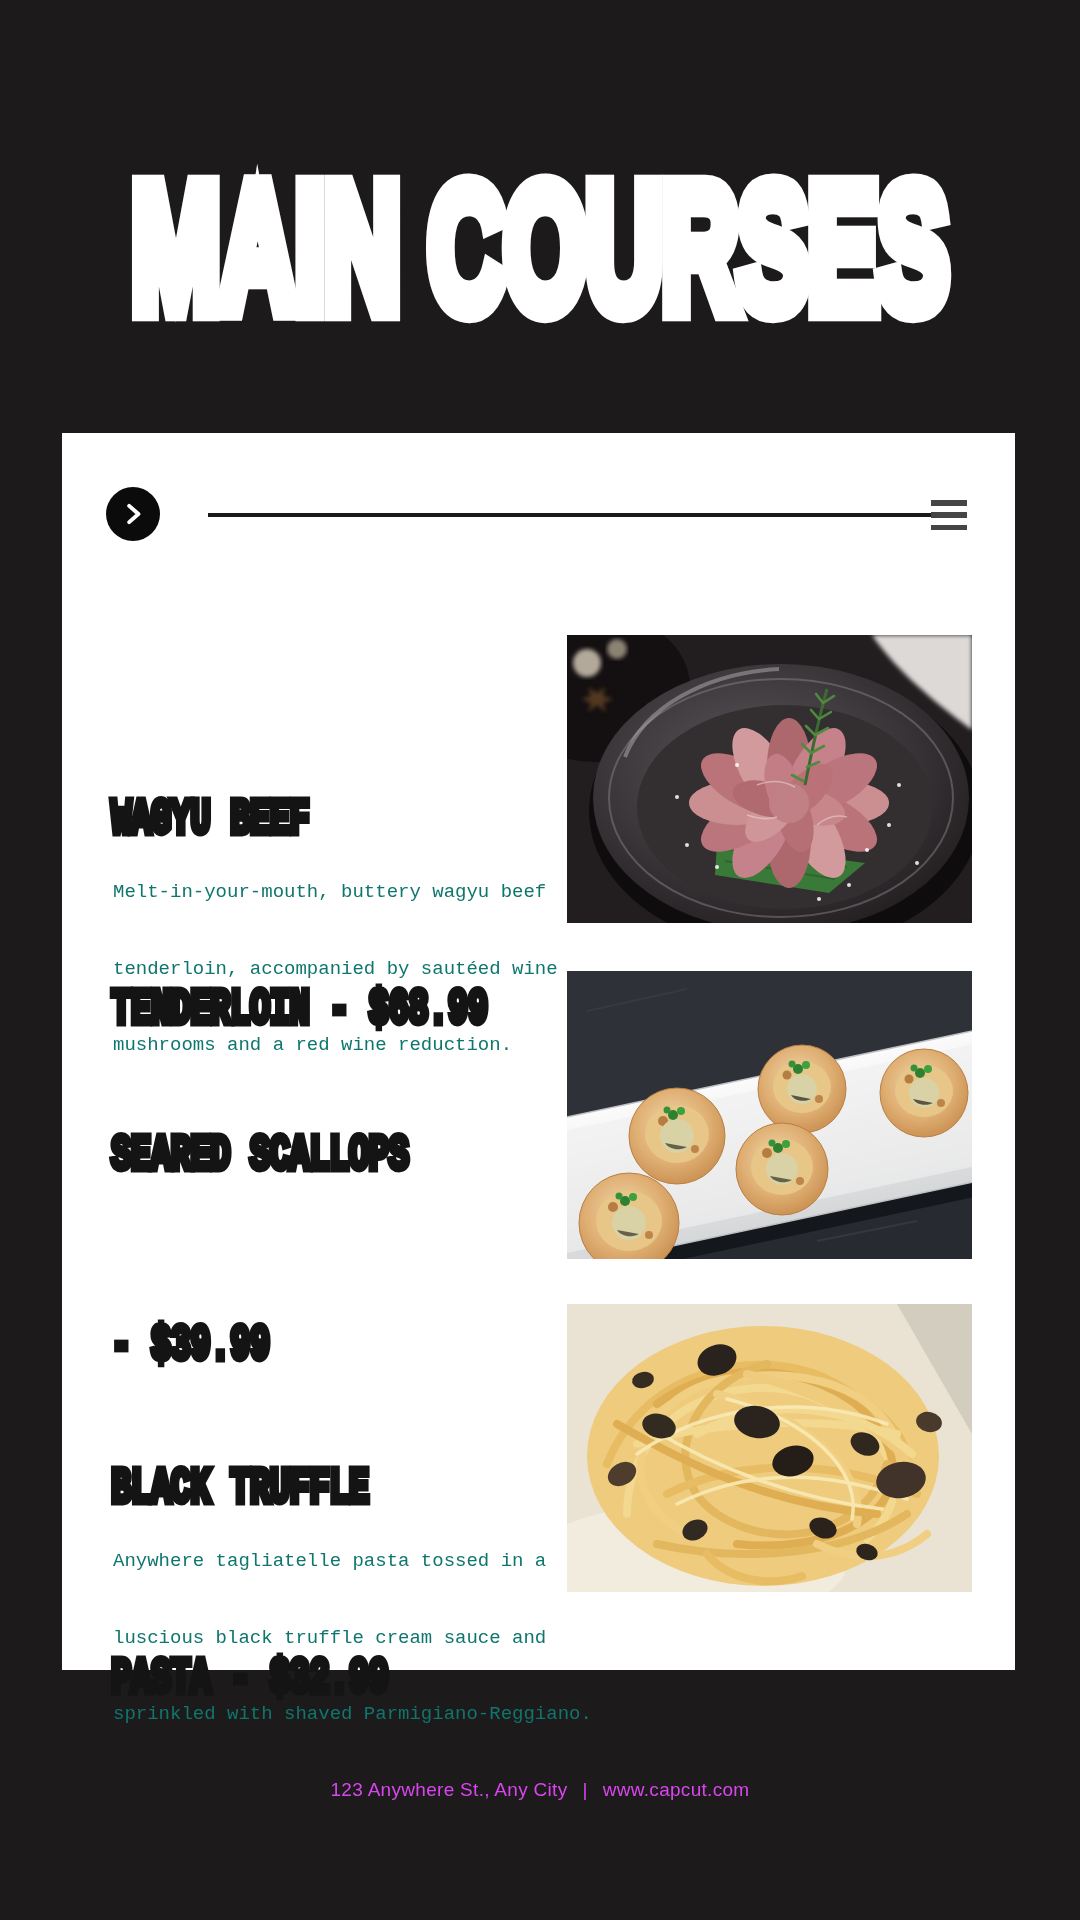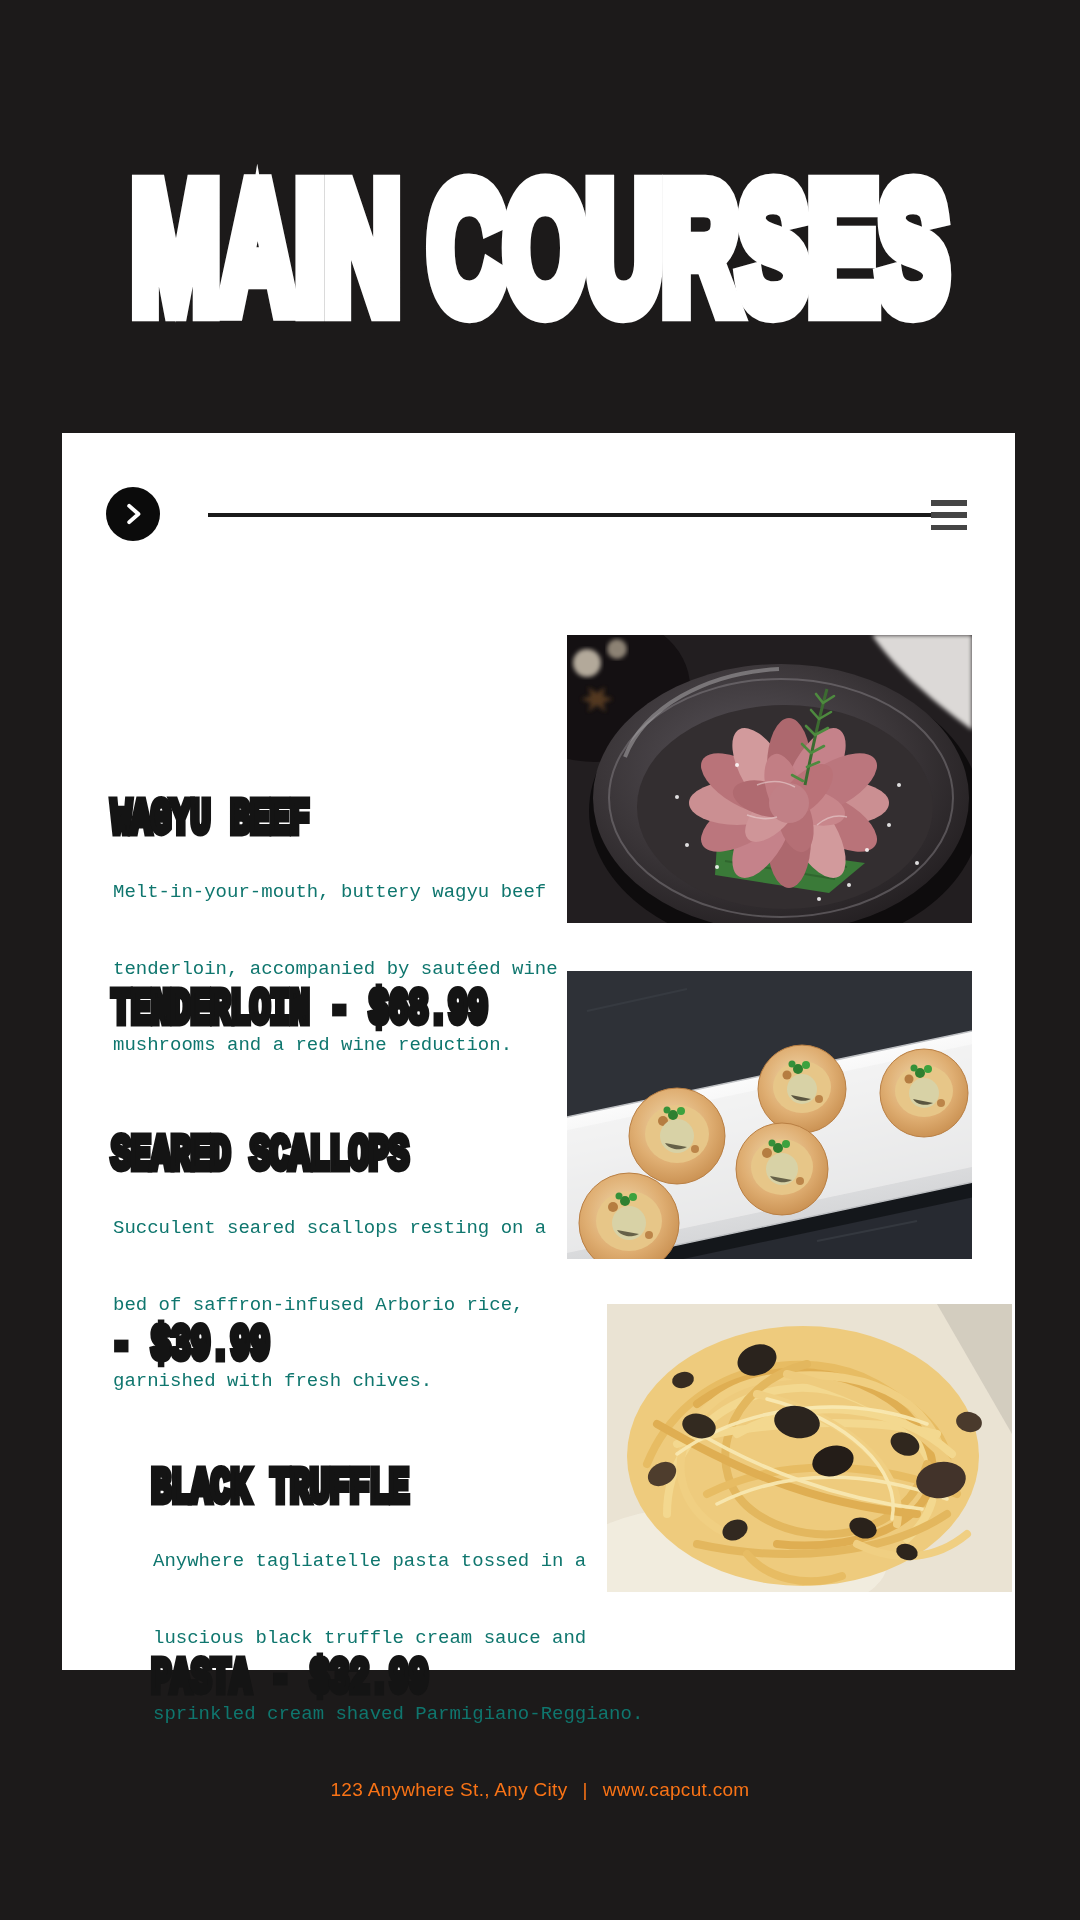--- a/index.html
+++ b/index.html
@@ -39,40 +39,40 @@
     position:absolute; left:869px; top:67px; width:36px; height:30px;
     background:transparent; border:none; cursor:pointer;
     display:flex; flex-direction:column; justify-content:space-between;
   }
   .nav-menu .bar { width:36px; height:5.5px; background:#454545; }
 
   
   .menu-item { position:absolute; left:0; width:953px; height:335px; }
   .item-1 { top:202px; }
   .item-2 { top:538px; }
-  .item-3 { top:871px;margin-left:40px; }
+  .item-3 { top:871px; }
 
   .item-title {
     position:absolute; left:49px; top:26px;
     font-weight:bold; font-size:44px; line-height:56px; letter-spacing:-1px;
     color:#141414; -webkit-text-stroke:6px #141414; white-space:pre;
     transform:scale(0.78,1.13); transform-origin:left top;
   }
   .item-desc {
     position:absolute; left:51px; top:194px;
     font-size:19px; line-height:25.5px; color:#0f766e; white-space:pre;
   }
   .item-photo { position:absolute; left:505px; top:0; width:405px; height:288px; }
   .item-photo svg { display:block; }
 
   
   .footer {
     position:absolute; left:0; top:1779px; width:1080px;
     display:flex; justify-content:center; align-items:center; gap:15px;
-    color:#f97316; font-size:19px; letter-spacing:0.3px;
+    color:#d946ef; font-size:19px; letter-spacing:0.3px;
   }
 </style>
 </head>
 <body>
 
 <div class="title-wrap">
   <span class="big-title">MAIN COURSES</span>
 </div>
 
 <div class="card">
@@ -170,25 +170,20 @@
         </g>
       </svg>
     </div>
   </section>
 
   <section class="menu-item item-2">
     <div class="item-title">
       <div>SEARED SCALLOPS</div>
       <div>- $39.99</div>
     </div>
-    <div class="item-desc">
-      <div>Succulent seared scallops resting on a</div>
-      <div>bed of saffron-infused Arborio rice,</div>
-      <div>garnished with fresh chives.</div>
-    </div>
     <div class="item-photo">
       <svg width="405" height="288" viewBox="0 0 405 288">
         <defs>
           <linearGradient id="platter" x1="0" y1="0" x2="0" y2="1">
             <stop offset="0%" stop-color="#fbfbfb"></stop>
             <stop offset="100%" stop-color="#d6d7d9"></stop>
           </linearGradient>
           <radialGradient id="shell" cx="45%" cy="40%" r="65%">
             <stop offset="0%" stop-color="#f0d9ae"></stop>
             <stop offset="60%" stop-color="#dfae72"></stop>
@@ -265,21 +260,21 @@
   </section>
 
   <section class="menu-item item-3">
     <div class="item-title">
       <div>BLACK TRUFFLE</div>
       <div>PASTA - $32.99</div>
     </div>
     <div class="item-desc">
       <div>Anywhere tagliatelle pasta tossed in a</div>
       <div>luscious black truffle cream sauce and</div>
-      <div>sprinkled cream shaved Parmigiano-Reggiano.</div>
+      <div>sprinkled with shaved Parmigiano-Reggiano.</div>
     </div>
     <div class="item-photo">
       <svg width="405" height="288" viewBox="0 0 405 288">
         <rect width="405" height="288" fill="#eae3d3"></rect>
         <polygon points="330,0 405,0 405,130" fill="#cdc7ba" opacity="0.8"></polygon>
         <ellipse cx="120" cy="260" rx="160" ry="60" fill="#f3eee1" opacity="0.8"></ellipse>
         <ellipse cx="196" cy="152" rx="176" ry="130" fill="#eecb7d"></ellipse>
         <g fill="none" stroke-linecap="round" stroke-width="8">
           <path d="M40,160 C80,60 200,40 270,80 S360,160 320,200" stroke="#e7bc63"></path>
           <path d="M60,210 C60,110 170,60 250,95 S350,190 300,235" stroke="#f3d88f"></path>

